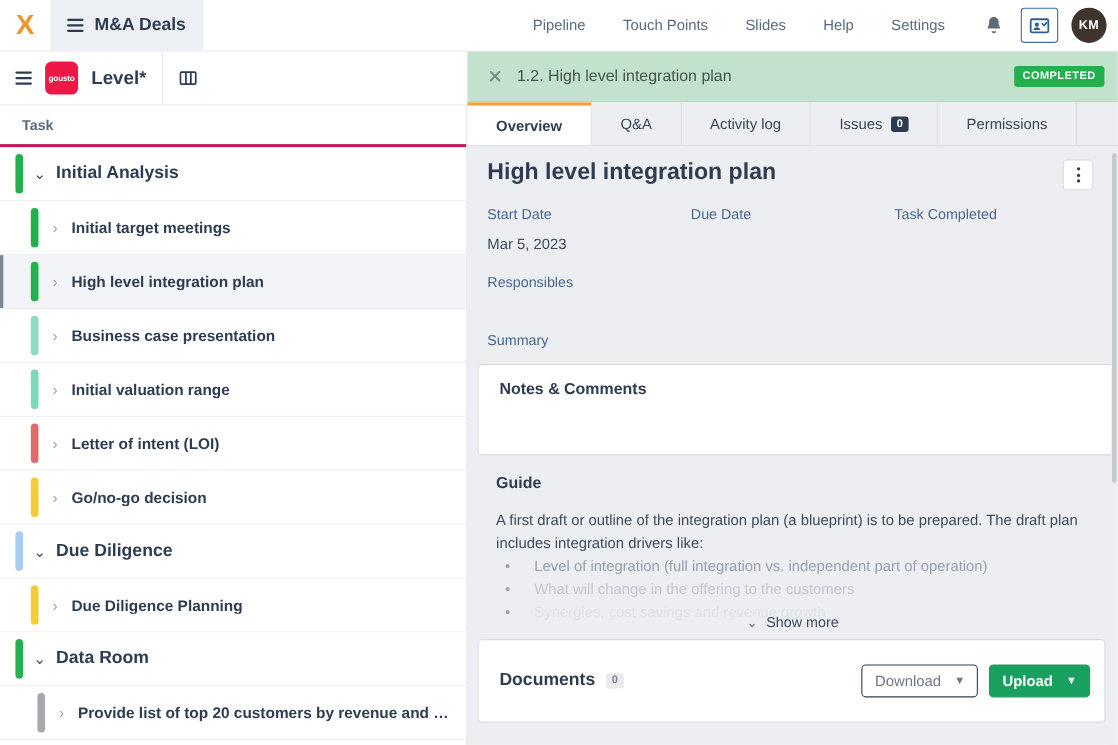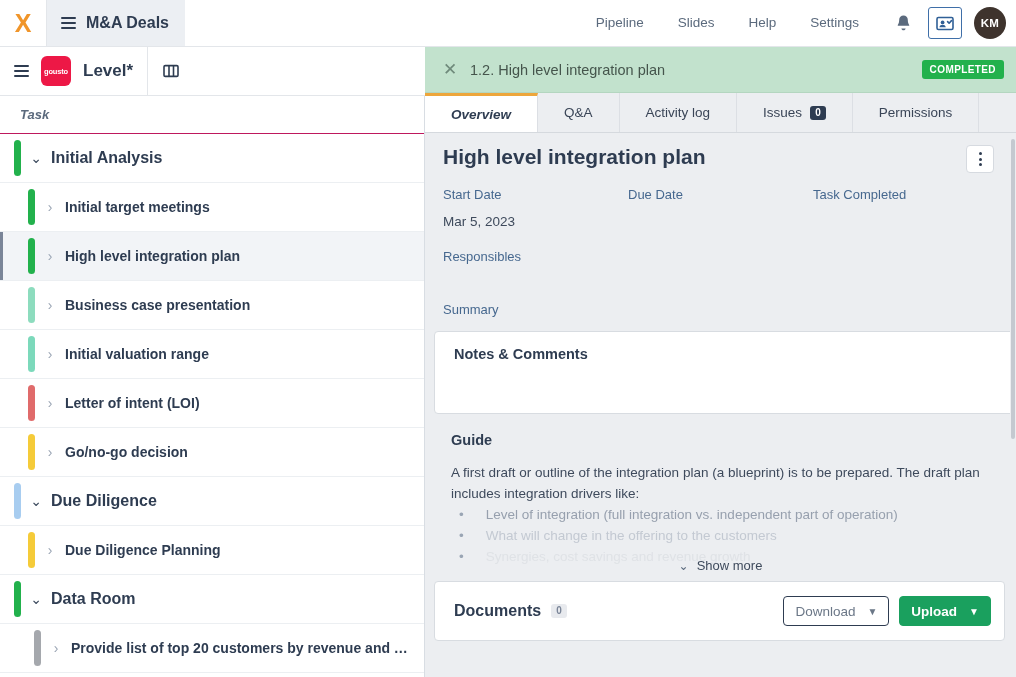--- a/index.html
+++ b/index.html
@@ -96,23 +96,22 @@
     position: absolute; top: 96px; left: 0;
     width: 425px; height: 581px;
     background: #ffffff;
     border-right: 1px solid #d8dde3;
     overflow: hidden;
   }
   .task-col-head {
     height: 38px; display:flex; align-items:center;
     padding-left: 20px;
     font-size: 13px; font-weight: bold; color: #5b6a7d;
-    border-bottom: 1px solid #be185d;
+    border-bottom: 3px solid #be185d;
     background: #ffffff;
-    font-style: italic;
   }
   .task-row {
     height: 49px; display:flex; align-items:center;
     border-bottom: 1px solid #eceff2;
     position: relative; cursor: pointer;
     background: #ffffff;
   }
   .task-row.selected { background: #f2f4f7; }
   .task-row.selected::before {
     content:""; position:absolute; left:0; top:0; bottom:0;
@@ -169,21 +168,20 @@
   .tab {
     padding: 0 26px; display:flex; align-items:center; gap: 8px;
     font-size: 13.5px; color: #3a4557; cursor:pointer;
     border-right: 1px solid #dcdfe4;
     background: #eceef1;
   }
   .tab.active {
     background: #ffffff; color: #2e3c51; font-weight: bold;
     border-top: 3px solid #eda63c;
     align-items: center;
-    font-style: italic;
   }
   .tab-badge {
     background: #2e3c51; color:#fff; font-size: 10px; font-weight:bold;
     border-radius: 3px; padding: 2px 5px; line-height: 1;
   }
 
   .detail-body {
     position: absolute; top: 86px; left: 0;
     width: 591px; height: 544px;
     overflow: hidden; background: #eceef1;
@@ -232,21 +230,21 @@
   .show-more {
     position:absolute; left:0; right:0; bottom: -6px;
     display:flex; align-items:center; justify-content:center; gap:8px;
     font-size: 13px; color:#3e4a5c; cursor:pointer;
   }
   .show-more .cc { color:#5b6a7d; font-size: 12px; line-height: 1; }
 
   .docs-card {
     margin: 14px 11px 0 9px; background:#fff;
     border:1px solid #d8dce1; border-radius: 4px;
-    height: 60px; display:flex; align-items:center; padding: 0 13px 0 19px;
+    height: 76px; display:flex; align-items:center; padding: 0 13px 0 19px;
   }
   .docs-title { font-size: 16px; font-weight:bold; color:#2e3c51; }
   .docs-count {
     background:#e8eaee; color:#7a8598; font-size:10px; font-weight:bold;
     border-radius:3px; padding: 2px 5px; margin-left: 10px; line-height:1;
   }
   .btn {
     display:flex; align-items:center; gap: 12px;
     height: 30px; padding: 0 11px; border-radius: 4px;
     font-size: 13.5px; cursor:pointer;
@@ -279,20 +277,21 @@
     <span class="hamburger">
         <span></span>
         <span></span>
         <span></span>
       </span>
     <span>M&amp;A Deals</span>
   </div>
 
   <div class="topnav">
     <a href="#">Pipeline</a>
+    <a href="#">Touch Points</a>
     <a href="#">Slides</a>
     <a href="#">Help</a>
     <a href="#">Settings</a>
 
     <div class="bell-btn">
       <svg width="17" height="18" viewBox="0 0 17 18" fill="none">
         <path d="M8.5 1.4c-2.5 0-4.3 1.9-4.3 4.3 0 4-1.5 5-1.5 5.5 0 .4.3.6.7.6h10.2c.4 0 .7-.2.7-.6 0-.5-1.5-1.5-1.5-5.5 0-2.4-1.8-4.3-4.3-4.3z" fill="#5b6a7d"></path>
         <path d="M8.5 16.2c1.1 0 2-.8 2.1-1.8H6.4c.1 1 1 1.8 2.1 1.8z" fill="#5b6a7d"></path>
       </svg>
     </div>

